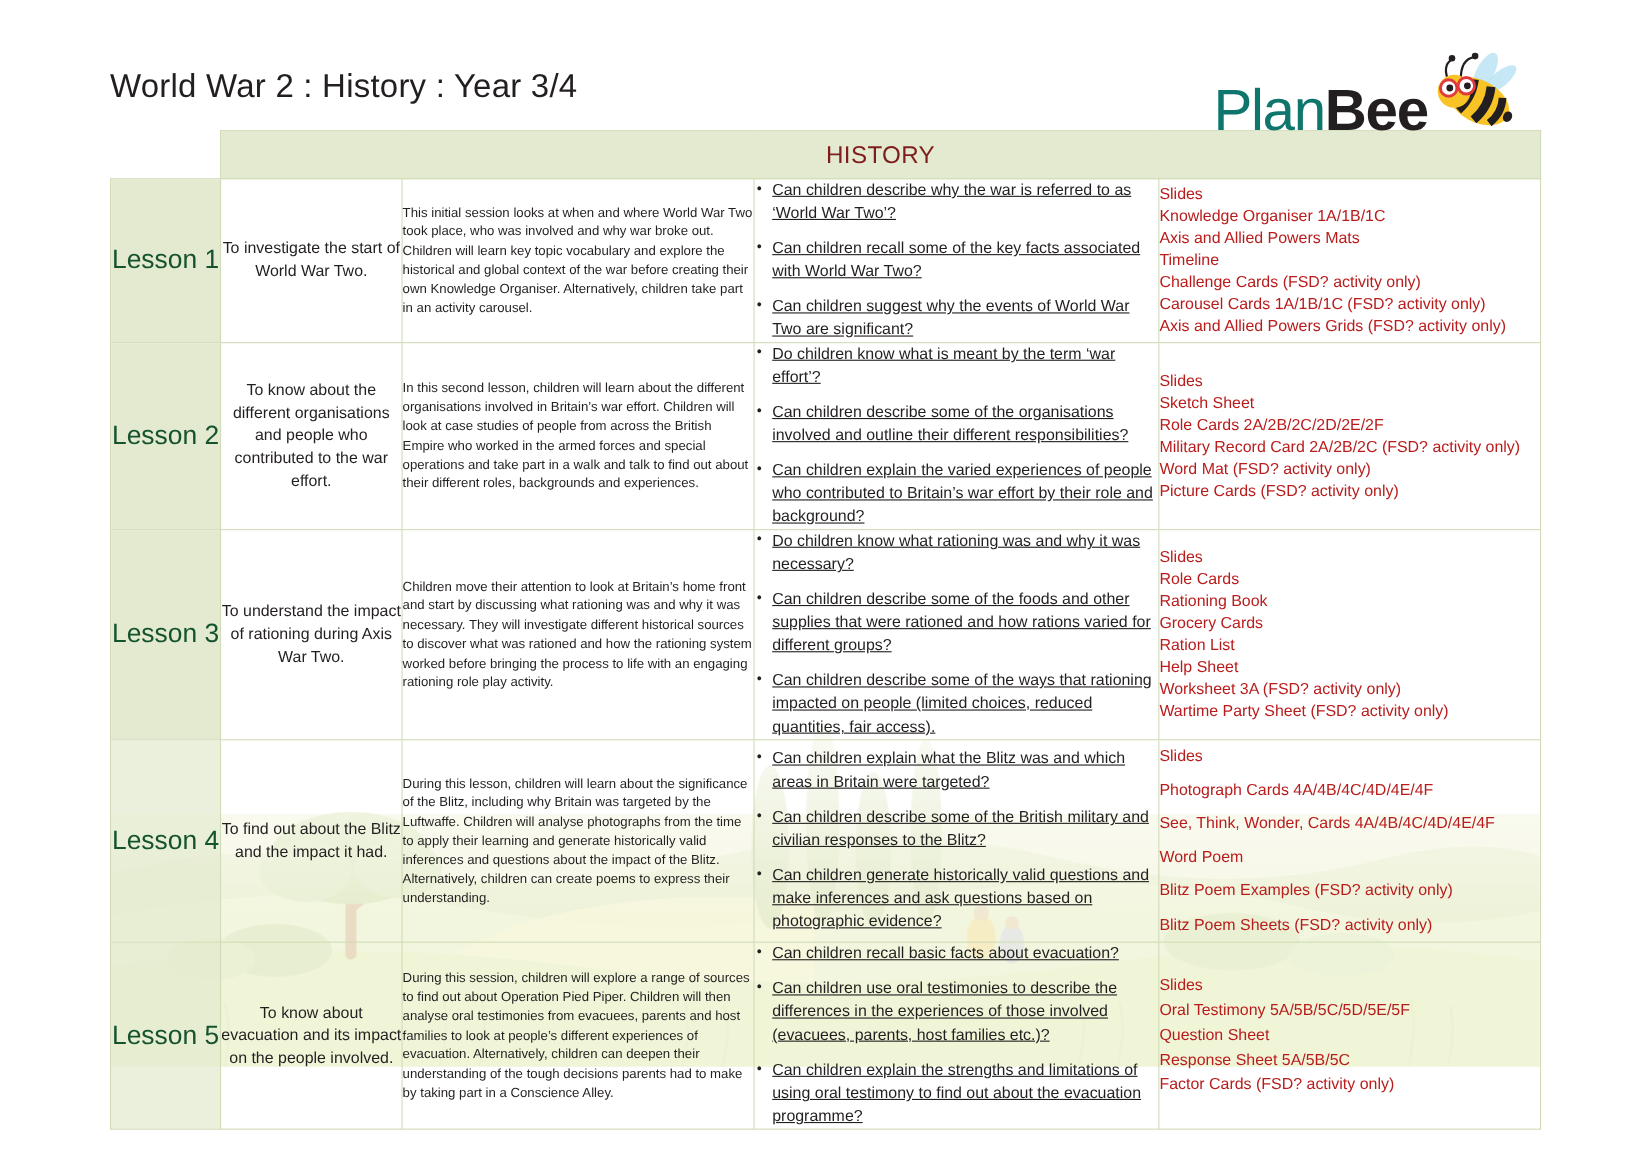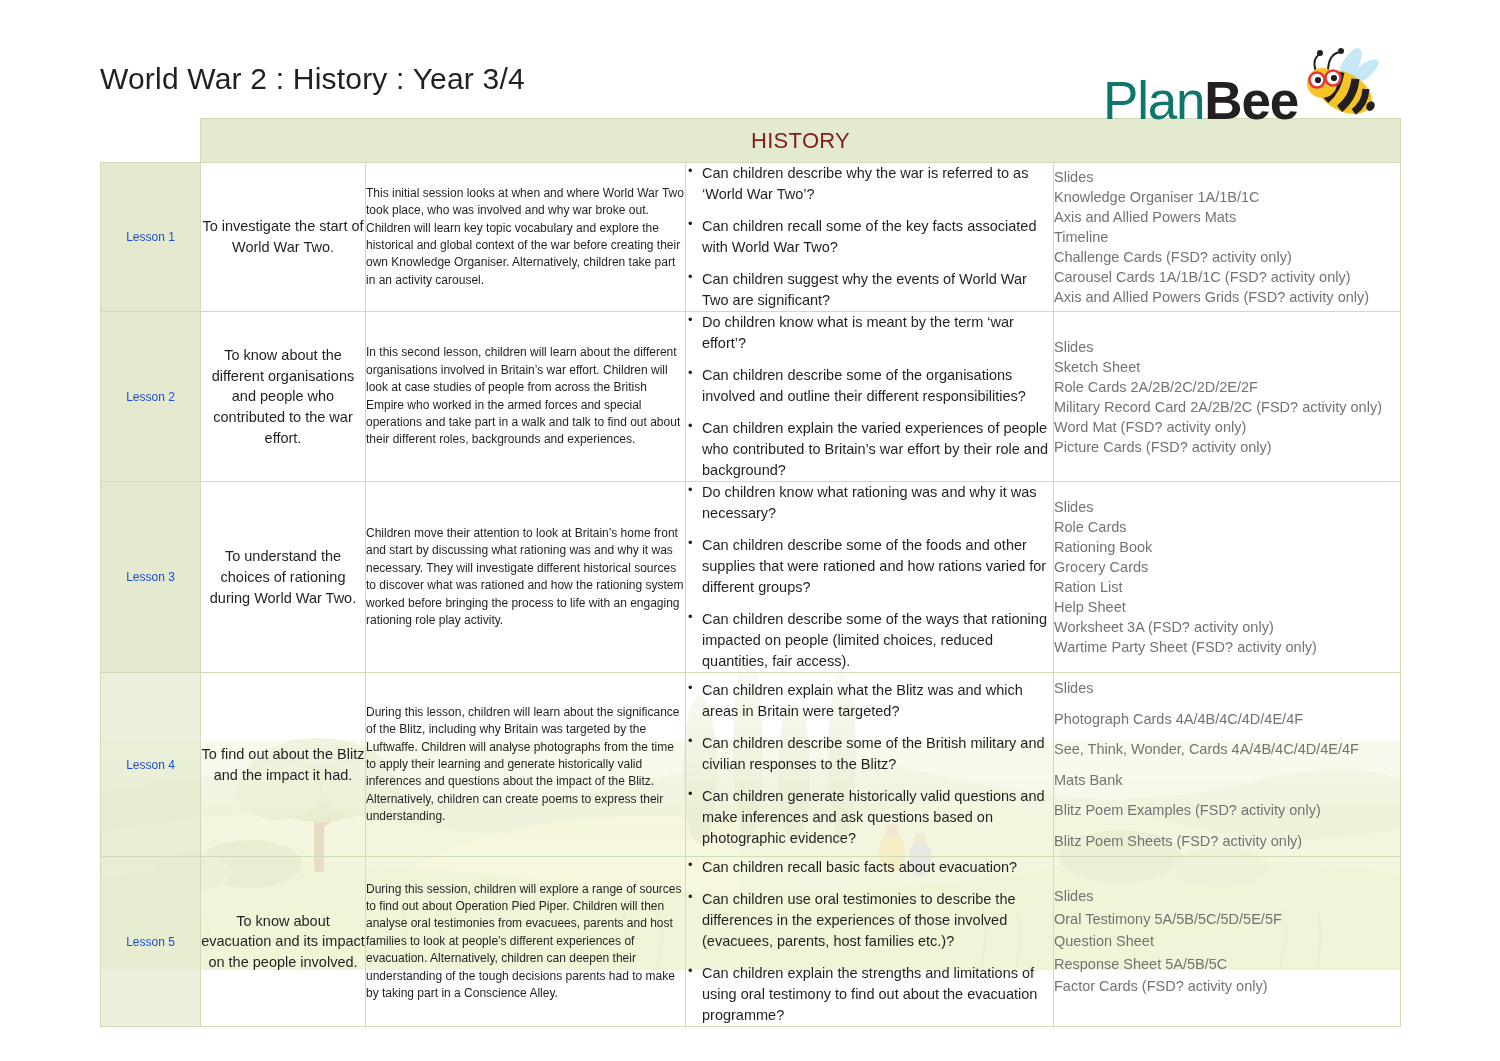--- a/index.html
+++ b/index.html
@@ -112,42 +112,43 @@
     font-size: 17px;
     font-weight: 700;
     color: #231f20;
     line-height: 1.3;
     padding: 4px 6px;
   }
 
   .lesson-cell {
     background: #e3eacf;
     text-align: center;
-    font-size: 12px;
+    font-size: 24px;
     font-weight: 700;
-    color: #1d4ed8;
+    color: #14532d;
     position: relative;
   }
   .objective-cell {
     text-align: center;
     font-size: 14.5px;
     line-height: 1.42;
     padding: 10px 12px;
     color: #231f20;
   }
   .overview-cell {
     text-align: left;
     font-size: 12px;
     line-height: 1.45;
     padding: 10px 12px;
     color: #231f20;
   }
   .assess-cell {
     padding: 10px 12px 10px 8px;
     vertical-align: middle;
+    text-decoration: underline;
   }
   .assess-cell ul {
     margin: 0;
     padding: 0 0 0 16px;
     list-style: none;
   }
   .assess-cell li {
     position: relative;
     font-size: 14.5px;
     line-height: 1.45;
@@ -163,21 +164,21 @@
     font-size: 13px;
     color: #231f20;
   }
   .res-cell {
     padding: 10px 12px;
     vertical-align: middle;
   }
   .res-cell .res-line {
     font-size: 14.5px;
     line-height: 1.38;
-    color: #737373;
+    color: #b91c1c;
     white-space: nowrap;
   }
   .res-cell.airy .res-line { line-height: 2.1; }
   .res-cell.semi-airy .res-line { line-height: 1.55; }
 
   
   .see-through { background: transparent; }
   .lesson-cell.see-through { background: rgba(227,234,207,0.72); margin-left: 33px; }
 </style>
 </head>
@@ -336,21 +337,21 @@
           <div class="res-line">Slides</div>
           <div class="res-line">Sketch Sheet</div>
           <div class="res-line">Role Cards 2A/2B/2C/2D/2E/2F</div>
           <div class="res-line">Military Record Card 2A/2B/2C (FSD? activity only)</div>
           <div class="res-line">Word Mat (FSD? activity only)</div>
           <div class="res-line">Picture Cards  (FSD? activity only)</div>
         </td>
       </tr>
       <tr>
         <td class="lesson-cell">Lesson 3</td>
-        <td class="objective-cell">To understand the choices of rationing during World War Two.</td>
+        <td class="objective-cell">To understand the impact of rationing during Axis War Two.</td>
         <td class="overview-cell">Children move their attention to look at Britain’s home front and start by discussing what rationing was and why it was necessary. They will investigate different historical sources to discover what was rationed and how the rationing system worked before bringing the process to life with an engaging rationing role play activity.</td>
         <td class="assess-cell">
           <ul>
             <li>Do children know what rationing was and why it was necessary?</li>
             <li>Can children describe some of the foods and other supplies that were rationed and how rations varied for different groups?</li>
             <li>Can children describe some of the ways that rationing impacted on people (limited choices, reduced quantities, fair access).</li>
           </ul>
         </td>
         <td class="res-cell ">
           <div class="res-line">Slides</div>
@@ -371,21 +372,21 @@
           <ul>
             <li>Can children explain what the Blitz was and which areas in Britain were targeted?</li>
             <li>Can children describe some of the British military and civilian responses to the Blitz?</li>
             <li>Can children generate historically valid questions and make inferences and ask questions based on photographic evidence?</li>
           </ul>
         </td>
         <td class="res-cell airy see-through">
           <div class="res-line">Slides</div>
           <div class="res-line">Photograph Cards 4A/4B/4C/4D/4E/4F</div>
           <div class="res-line">See, Think, Wonder, Cards 4A/4B/4C/4D/4E/4F</div>
-          <div class="res-line">Mats Bank</div>
+          <div class="res-line">Word Poem</div>
           <div class="res-line">Blitz Poem Examples (FSD? activity only)</div>
           <div class="res-line">Blitz Poem Sheets (FSD? activity only)</div>
         </td>
       </tr>
       <tr>
         <td class="lesson-cell see-through">Lesson 5</td>
         <td class="objective-cell see-through">To know about evacuation and its impact on the people involved.</td>
         <td class="overview-cell see-through">During this session, children will explore a range of sources to find out about Operation Pied Piper. Children will then analyse oral testimonies from evacuees, parents and host families to look at people’s different experiences of evacuation. Alternatively,  children can deepen their understanding of the tough decisions parents had to make by taking part in a Conscience Alley.</td>
         <td class="assess-cell see-through">
           <ul>

